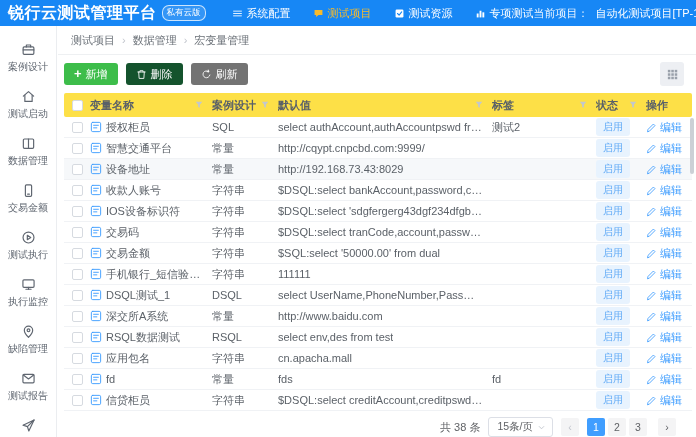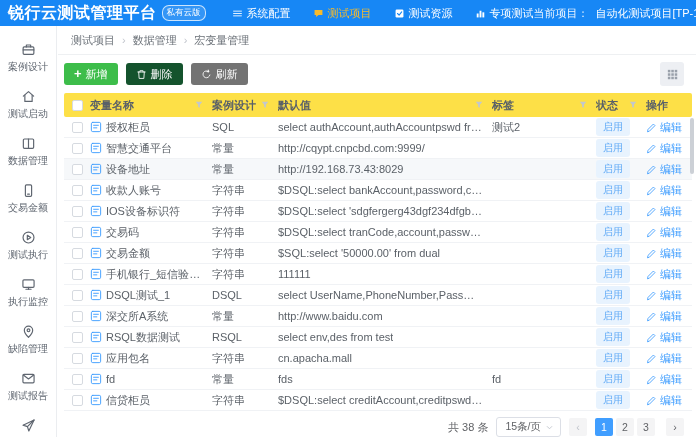--- a/index.html
+++ b/index.html
@@ -54,21 +54,21 @@
   .c-check { justify-content:center; padding-right:0; }
   .hcell { justify-content:flex-start; }
   .hcell .filter { margin-left:auto; cursor:pointer; }
   .checkbox { width:11px; height:11px; border:1px solid #d6dae0; border-radius:2px; background:#fff; cursor:pointer; flex:none; }
   .cellspan { overflow:hidden; text-overflow:ellipsis; white-space:nowrap; }
   .status { background:#e8f3fe; color:#5ea9f6; font-size:10px; padding:2px 7px; border-radius:3px; cursor:pointer; }
   .edit { color:#409eff; display:inline-flex; align-items:center; gap:3px; cursor:pointer; }
 
   
   .pagination { display:flex; align-items:center; justify-content:flex-end; gap:8px;
-    padding:6px 12px 0 0; font-size:11px; color:#606266; }
+    padding:6px 20px 0 0; font-size:11px; color:#606266; }
   .page-size { display:flex; align-items:center; gap:4px; border:1px solid #dcdfe6; border-radius:3px;
     height:20px; padding:0 6px 0 8px; font-size:10.5px; color:#606266; cursor:pointer; }
   .pg { min-width:18px; height:18px; border:none; border-radius:2px; background:#f4f4f5;
     color:#606266; font-size:10.5px; cursor:pointer; font-family:inherit; padding:0 4px; }
   .pg.active { background:#409eff; color:#fff; }
   .pg.prev { color:#c0c4cc; }
 
   .vscroll { position:absolute; right:2px; top:92px; width:4px; height:56px; background:#ccd0d6; border-radius:2px; }
 </style>
 </head>

